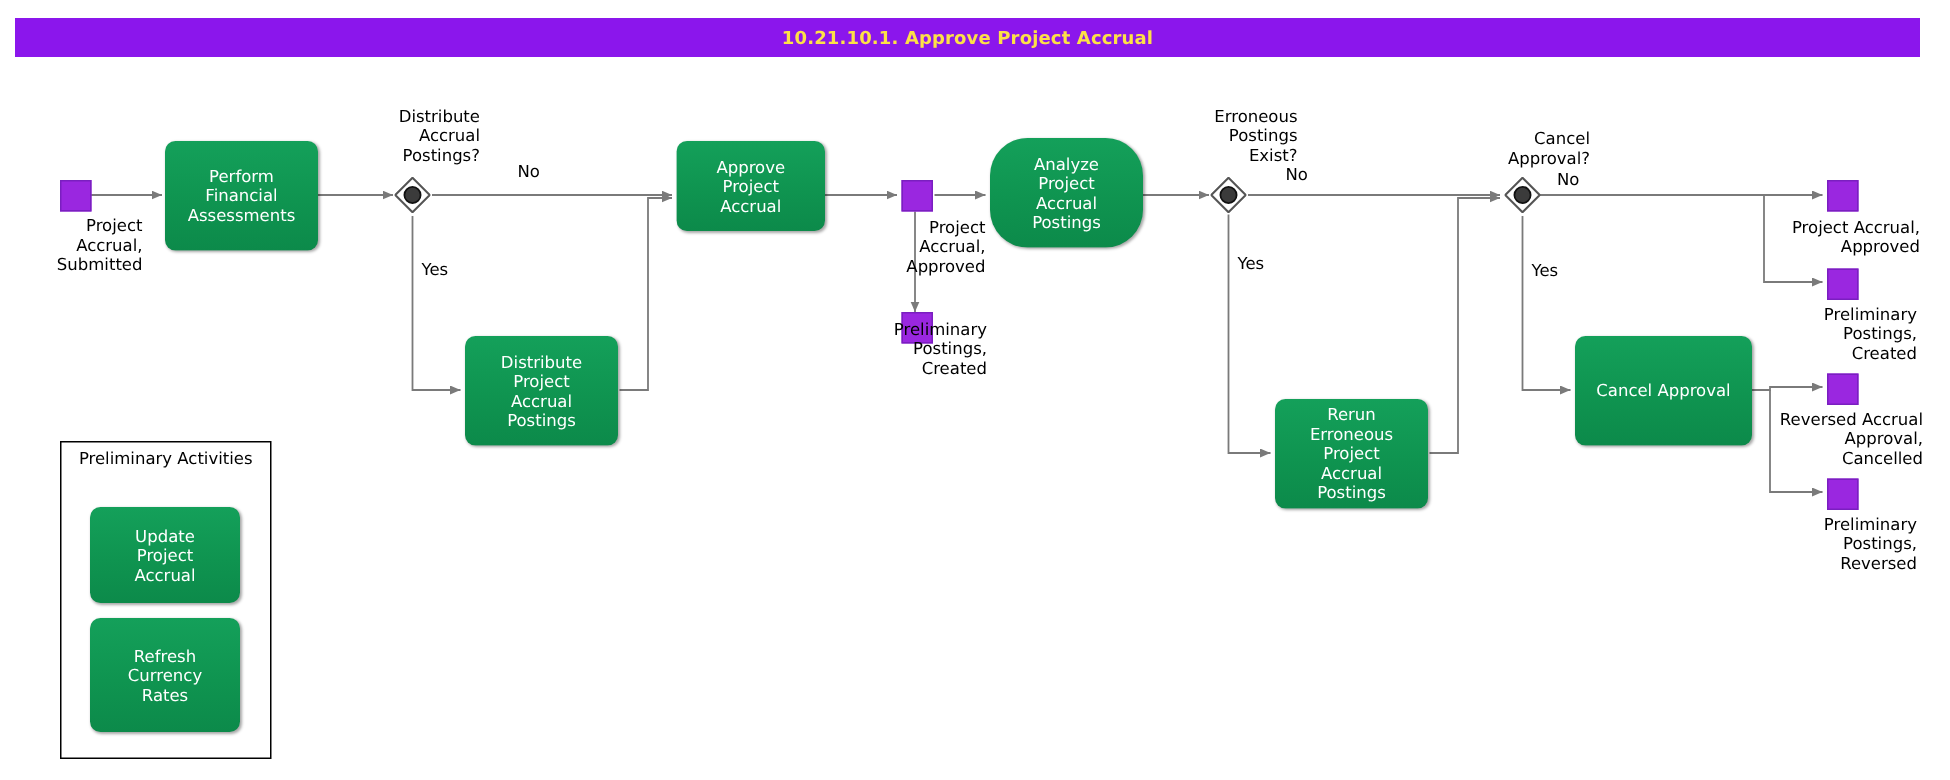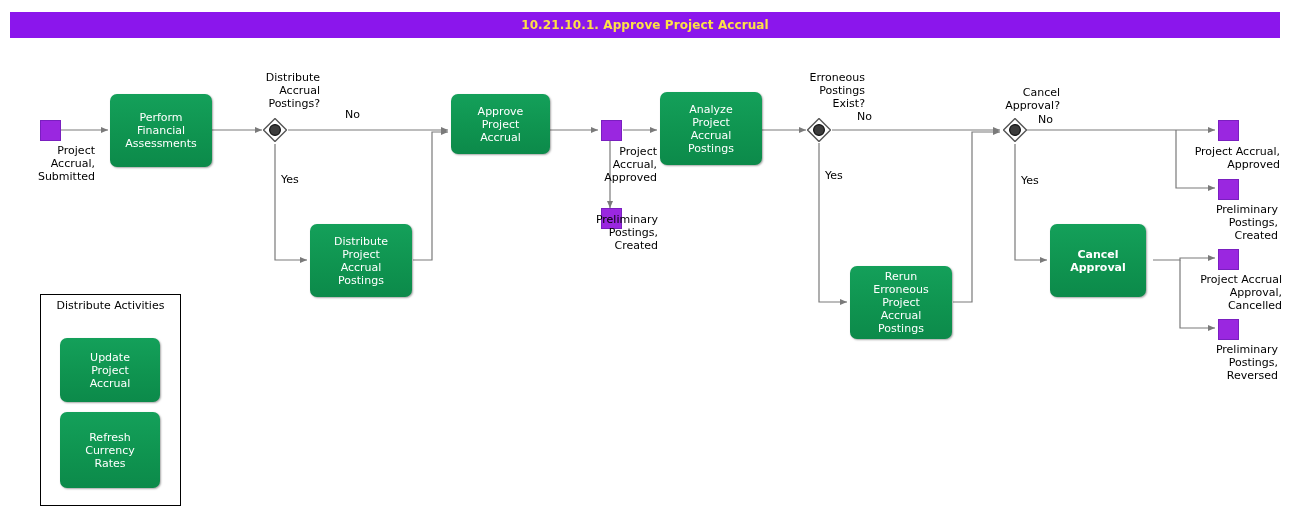--- a/index.html
+++ b/index.html
@@ -148,59 +148,59 @@
 <div class="event" style="left:1218px;top:120px;"></div>
 <div class="label" style="left:1180px;top:145px;width:100px;">Project Accrual,
 Approved</div>
 
 <div class="event" style="left:1218px;top:179px;"></div>
 <div class="label" style="left:1182px;top:203px;width:96px;">Preliminary
 Postings,
 Created</div>
 
 <div class="event" style="left:1218px;top:249px;"></div>
-<div class="label" style="left:1180px;top:273px;width:102px;">Project Accrual
+<div class="label" style="left:1180px;top:273px;width:102px;">Reversed Accrual
 Approval,
 Cancelled</div>
 
 <div class="event" style="left:1218px;top:319px;"></div>
 <div class="label" style="left:1182px;top:343px;width:96px;">Preliminary
 Postings,
 Reversed</div>
 
 <div class="task" style="left:110px;top:94px;width:102px;height:73px;">Perform
 Financial
 Assessments</div>
 <div class="task" style="left:310px;top:224px;width:102px;height:73px;">Distribute
 Project Accrual
 Postings</div>
 <div class="task" style="left:451px;top:94px;width:99px;height:60px;">Approve Project
 Accrual</div>
-<div class="task" style="left:660px;top:92px;width:102px;height:73px;">Analyze Project
+<div class="task" style="left:660px;top:92px;width:102px;height:73px;border-radius:25px;">Analyze Project
 Accrual Postings</div>
 <div class="task" style="left:850px;top:266px;width:102px;height:73px;">Rerun Erroneous
 Project Accrual
 Postings</div>
-<div class="task" style="left:1050px;top:224px;width:96px;height:73px;font-weight:bold;">Cancel Approval</div>
+<div class="task" style="left:1050px;top:224px;width:118px;height:73px;">Cancel Approval</div>
 
 <div class="label" style="left:230px;top:71px;width:90px;">Distribute
 Accrual
 Postings?</div>
 <div class="flow-label" style="left:345px;top:108px;">No</div>
 <div class="flow-label" style="left:281px;top:173px;">Yes</div>
 
 <div class="label" style="left:775px;top:71px;width:90px;">Erroneous
 Postings
 Exist?</div>
 <div class="flow-label" style="left:857px;top:110px;">No</div>
 <div class="flow-label" style="left:825px;top:169px;">Yes</div>
 
 <div class="label" style="left:970px;top:86px;width:90px;">Cancel
 Approval?</div>
 <div class="flow-label" style="left:1038px;top:113px;">No</div>
 <div class="flow-label" style="left:1021px;top:174px;">Yes</div>
 
 <div class="supporting-box"></div>
-<div class="supporting-title">Distribute Activities</div>
+<div class="supporting-title">Preliminary Activities</div>
 <div class="task" style="left:60px;top:338px;width:100px;height:64px;">Update Project
 Accrual</div>
 <div class="task" style="left:60px;top:412px;width:100px;height:76px;">Refresh
 Currency Rates</div>
 
 </body></html>

